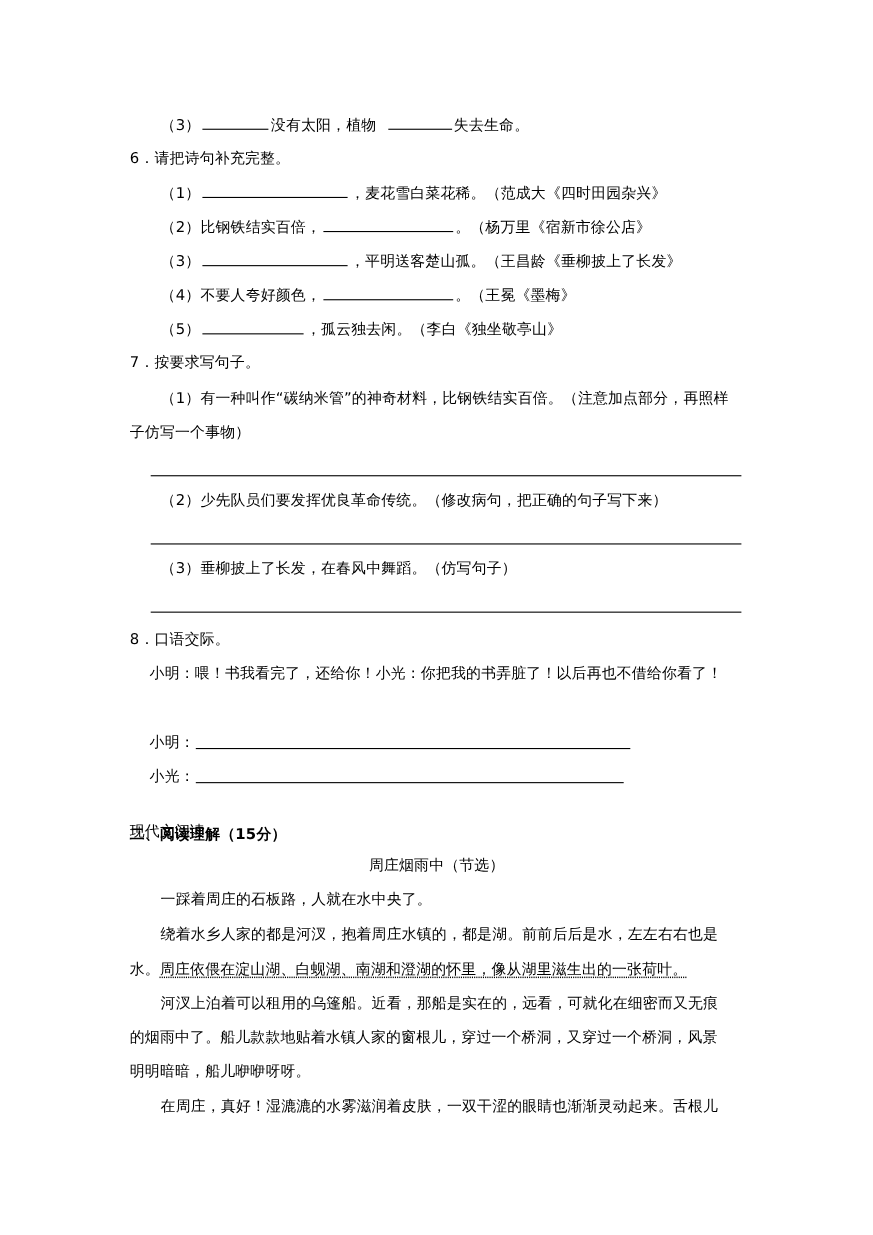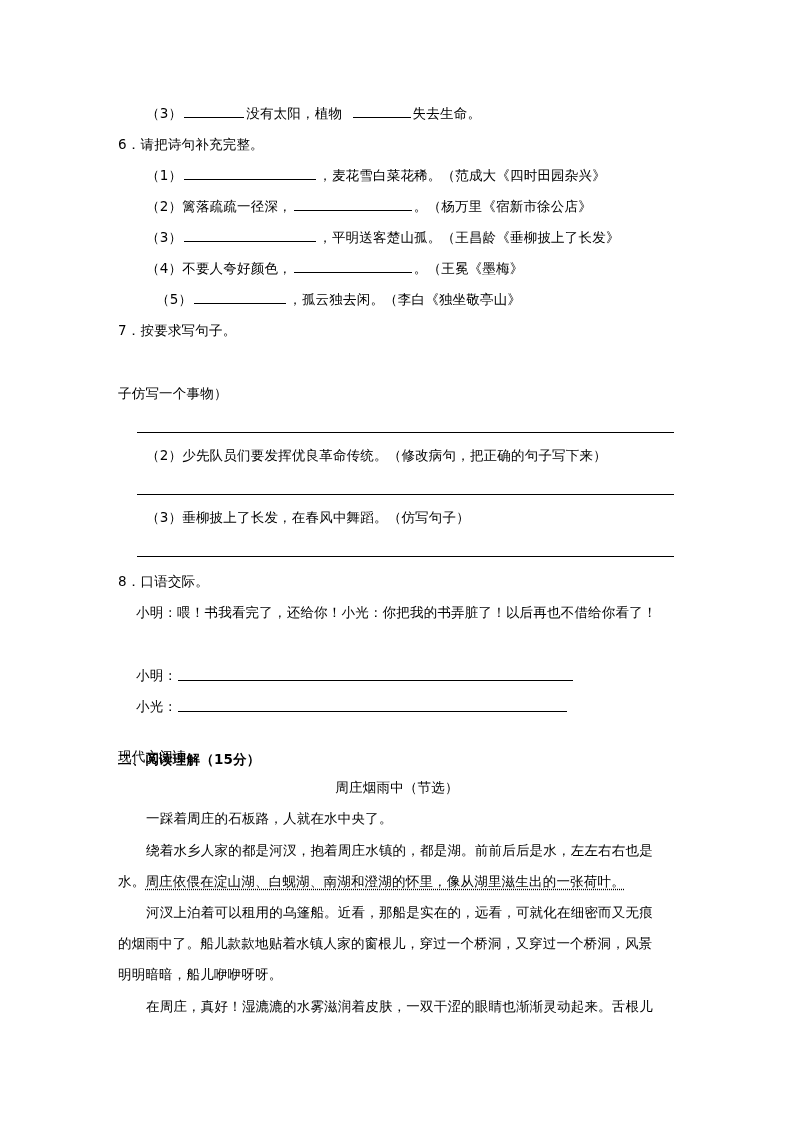--- a/index.html
+++ b/index.html
@@ -22,36 +22,37 @@
     <span class="blank" style="width:58px; margin-left:6px;"></span><span>失去生命。</span>
   </div>
 
   <div class="line" style="left:118px; top:135px;">6．请把诗句补充完整。</div>
 
   <div class="line" style="left:146px; top:166px;">
     <span>（1）</span><span class="blank" style="width:132px;"></span><span>，麦花雪白菜花稀。（范成大《四时田园杂兴》</span>
   </div>
 
   <div class="line" style="left:146px; top:197px;">
-    <span>（2）</span><span>篱落疏疏一径深，</span><span class="blank" style="width:118px;"></span><span>。（杨万里《宿新市徐公店》</span>
+    <span>（2）</span><span>比钢铁结实百倍，</span><span class="blank" style="width:118px;"></span><span>。（杨万里《宿新市徐公店》</span>
   </div>
 
   <div class="line" style="left:146px; top:228px;">
     <span>（3）</span><span class="blank" style="width:132px;"></span><span>，平明送客楚山孤。（王昌龄《垂柳披上了长发》</span>
   </div>
 
   <div class="line" style="left:146px; top:259px;">
     <span>（4）</span><span>不要人夸好颜色，</span><span class="blank" style="width:118px;"></span><span>。（王冕《墨梅》</span>
   </div>
 
-  <div class="line" style="left:146px; top:290px;margin-left:10px;">
+  <div class="line" style="left:146px; top:290px;">
     <span>（5）</span><span class="blank" style="width:92px;"></span><span>，孤云独去闲。（李白《独坐敬亭山》</span>
   </div>
 
   <div class="line" style="left:118px; top:321px;">7．按要求写句子。</div>
+  <div class="line" style="left:146px; top:353px;">（1）有一种叫作“碳纳米管”的神奇材料，比钢铁结实百倍。（注意加点部分，再照样</div>
   <div class="line" style="left:118px; top:384px;">子仿写一个事物）</div>
   <div class="rule" style="left:137px; top:432px; width:537px;"></div>
 
   <div class="line" style="left:146px; top:446px;">（2）少先队员们要发挥优良革命传统。（修改病句，把正确的句子写下来）</div>
   <div class="rule" style="left:137px; top:494px; width:537px;"></div>
 
   <div class="line" style="left:146px; top:508px;">（3）垂柳披上了长发，在春风中舞蹈。（仿写句子）</div>
   <div class="rule" style="left:137px; top:556px; width:537px;"></div>
 
   <div class="line" style="left:118px; top:572px;">8．口语交际。</div>

